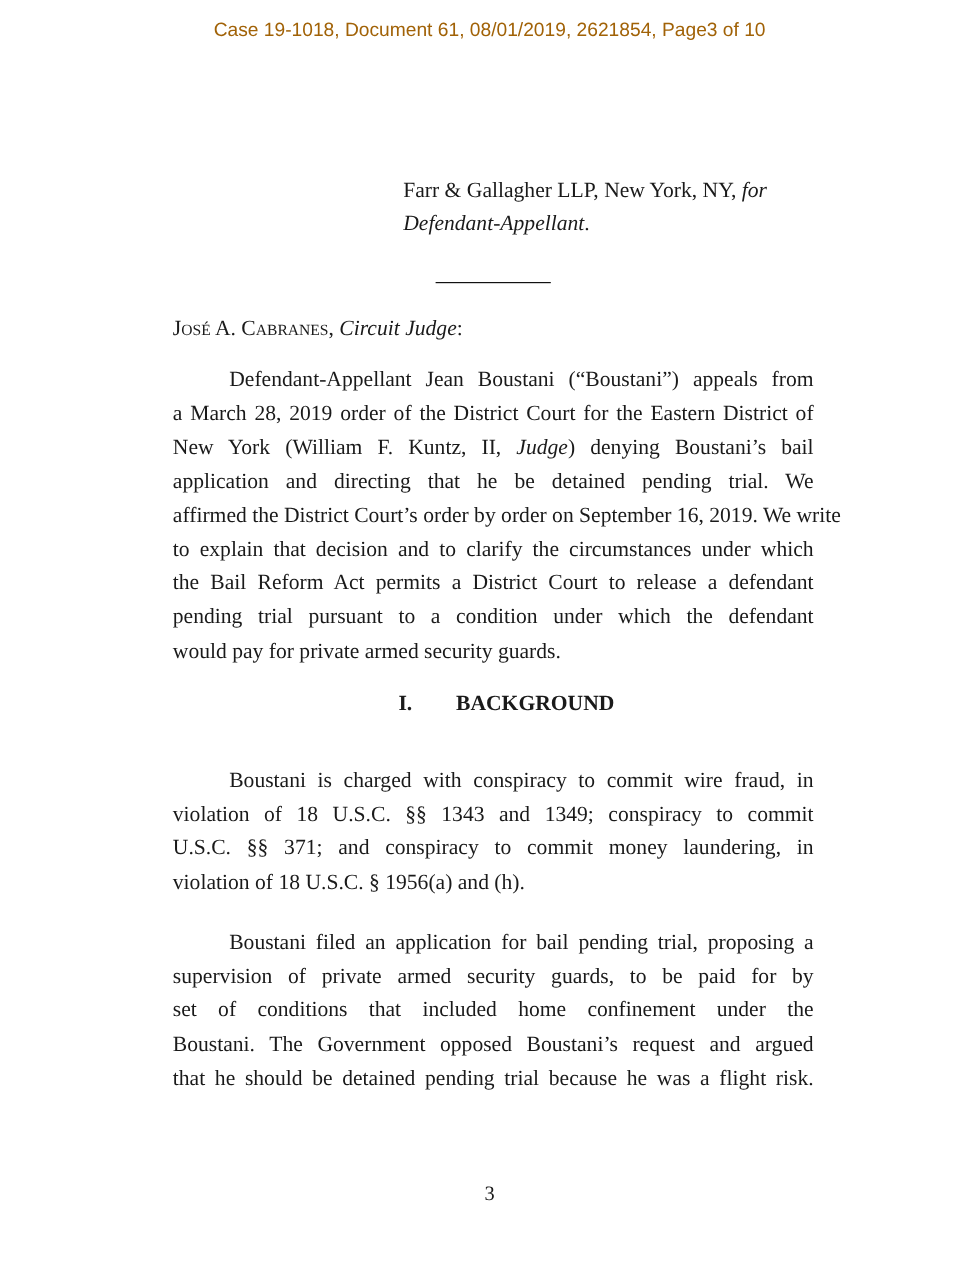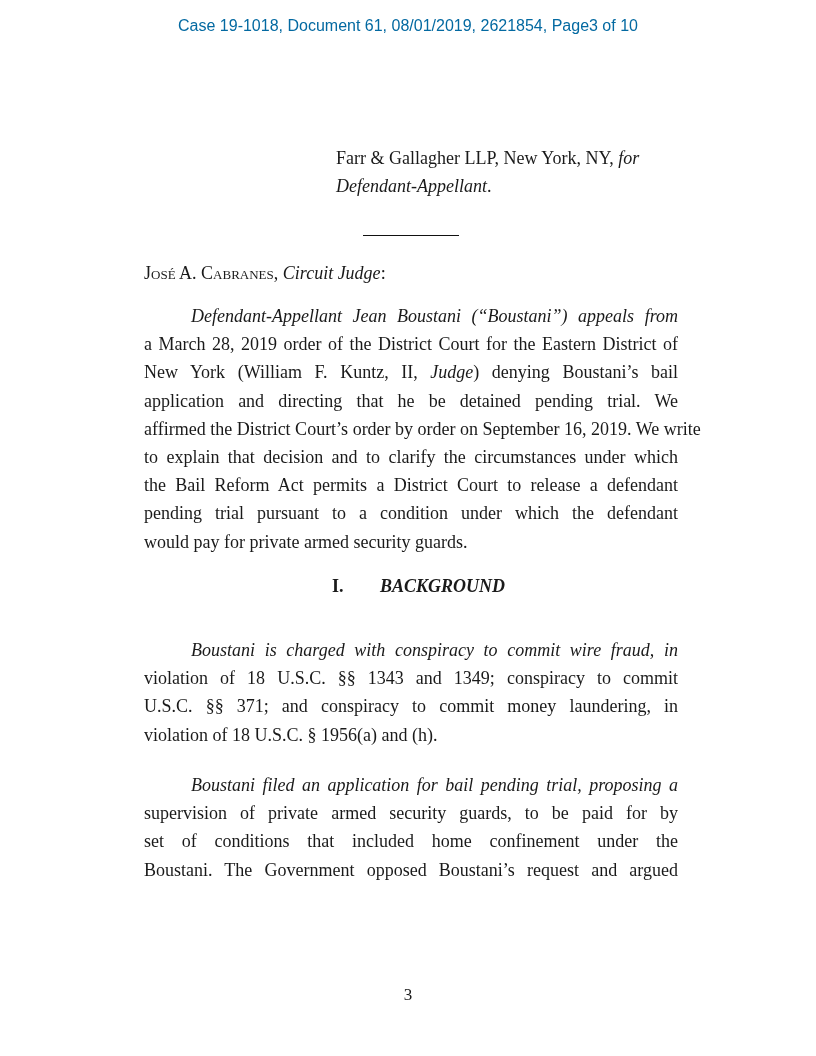--- a/index.html
+++ b/index.html
@@ -1,32 +1,32 @@
 <!DOCTYPE html>
 <html><head>
 <meta charset="utf-8">
 <style>
   html, body { margin: 0; padding: 0; background: #ffffff; }
   body { width: 816px; height: 1056px; position: relative; overflow: hidden;
          font-family: "DejaVu Serif", "Liberation Serif", serif; color: #1a1a1a; }
   .stamp { position: absolute; top: 17px; left: 0; width: 816px; text-align: center;
-           font-family: "Liberation Sans", sans-serif; font-size: 16px; color: #0369a1; }
+           font-family: "Liberation Sans", sans-serif; font-size: 16px; color: #a16207; }
   .serif { font-family: "Liberation Serif", "DejaVu Serif", serif; font-size: 18px; }
   .counsel { position: absolute; left: 336px; top: 144px; line-height: 28px; }
   .rule { position: absolute; left: 363px; top: 235px; width: 96px; border-top: 1px solid #111; }
   .author { position: absolute; left: 144px; top: 260px; line-height: 26px; }
   .sc { font-variant: small-caps; }
   .para { position: absolute; left: 144px; width: 534px; }
   .line { height: 28.2px; line-height: 28.2px; white-space: nowrap; }
   .j { text-align: justify; text-align-last: justify; }
-  .indent { padding-left: 47px; font-style: italic; }
+  .indent { padding-left: 47px; }
   .heading { position: absolute; top: 573px; left: 0; width: 816px; line-height: 26px;
              font-weight: bold; }
   .heading .num { position: absolute; left: 332px; }
-  .heading .title { position: absolute; left: 380px; font-style: italic; }
+  .heading .title { position: absolute; left: 380px; }
   .pagenum { position: absolute; top: 985px; left: 0; width: 816px; text-align: center;
              font-family: "Liberation Serif", serif; font-size: 17px; }
   i { font-style: italic; }
 </style>
 </head>
 <body>
 
 <div class="stamp">Case 19-1018, Document 61, 08/01/2019, 2621854, Page3 of 10</div>
 
 <div class="counsel serif">
@@ -62,15 +62,16 @@
   <div class="line j">violation of 18 U.S.C. §§ 1343 and 1349; conspiracy to commit</div>
   <div class="line j">U.S.C. §§ 371; and conspiracy to commit money laundering, in</div>
   <div class="line">violation of 18 U.S.C. § 1956(a) and (h).</div>
 </div>
 
 <div class="para serif" style="top:771px;">
   <div class="line j indent">Boustani filed an application for bail pending trial, proposing a</div>
   <div class="line j">supervision of private armed security guards, to be paid for by</div>
   <div class="line j">set of conditions that included home confinement under the</div>
   <div class="line j">Boustani. The Government opposed Boustani’s request and argued</div>
+  <div class="line j">that he should be detained pending trial because he was a flight risk.</div>
 </div>
 
 <div class="pagenum">3</div>
 
 </body></html>

